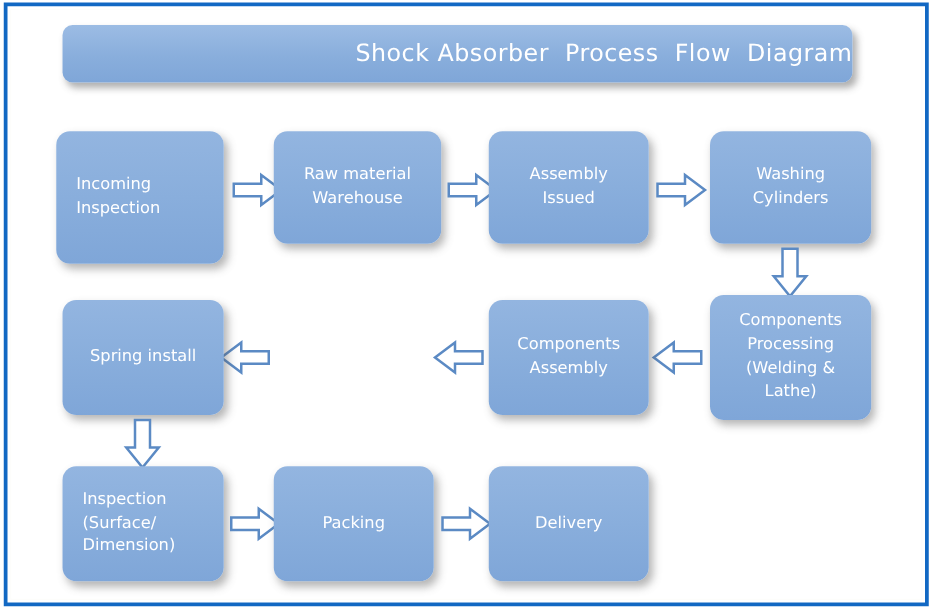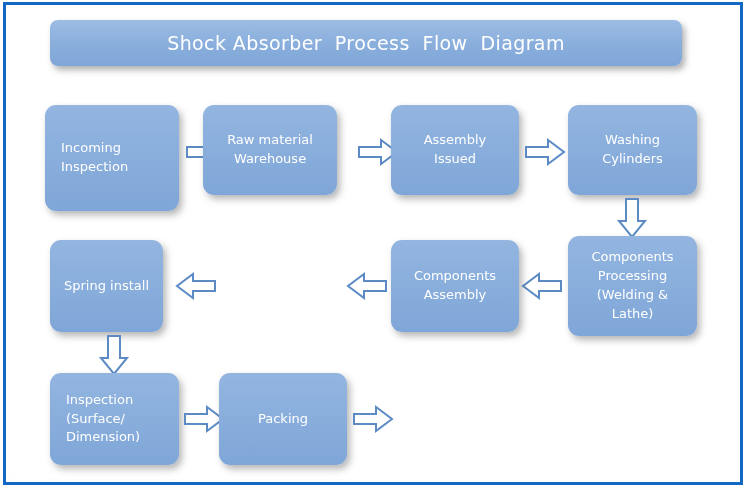--- a/index.html
+++ b/index.html
@@ -45,21 +45,21 @@
     position: absolute;
     left: 50px;
     top: 20px;
     width: 632px;
     height: 46px;
     background: linear-gradient(180deg, #9CBCE4 0%, #89AEDC 55%, #7FA6D8 100%);
     border-radius: 8px;
     box-shadow: 3px 4px 6px rgba(80,80,80,0.45);
     display: flex;
     align-items: center;
-    justify-content: center;
+    justify-content: flex-end;
     box-sizing: border-box;
   }
   .title-text {
     color: #ffffff;
     font-size: 19px;
     font-family: "DejaVu Sans", sans-serif;
     letter-spacing: 0.4px;
     white-space: pre;
   }
 
@@ -101,21 +101,21 @@
     <span class="label">Incoming
 Inspection</span>
   </div>
 
   <div class="arrow" style="left:185px; top:138px; width:42px; height:28px;">
     <svg width="42" height="28" viewBox="0 0 42 28" aria-hidden="true">
       <polygon points="2,9 24,9 24,2 40,14 24,26 24,19 2,19" fill="#FFFFFF" stroke="#5B8AC4" stroke-width="2" stroke-linejoin="miter"></polygon>
     </svg>
   </div>
 
-  <div class="node center" style="left:203px; top:105px; width:134px; height:90px;">
+  <div class="node center" style="left:219px; top:105px; width:134px; height:90px;">
     <span class="label">Raw material
 Warehouse</span>
   </div>
 
   <div class="arrow" style="left:357px; top:138px; width:42px; height:28px;">
     <svg width="42" height="28" viewBox="0 0 42 28" aria-hidden="true">
       <polygon points="2,9 24,9 24,2 40,14 24,26 24,19 2,19" fill="#FFFFFF" stroke="#5B8AC4" stroke-width="2" stroke-linejoin="miter"></polygon>
     </svg>
   </div>
 
@@ -165,21 +165,21 @@
     </svg>
   </div>
 
 
   <div class="arrow" style="left:175px; top:272px; width:42px; height:28px;">
     <svg width="42" height="28" viewBox="0 0 42 28" aria-hidden="true">
       <polygon points="40,9 18,9 18,2 2,14 18,26 18,19 40,19" fill="#FFFFFF" stroke="#5B8AC4" stroke-width="2" stroke-linejoin="miter"></polygon>
     </svg>
   </div>
 
-  <div class="node center" style="left:50px; top:240px; width:113px; height:92px;">
+  <div class="node center" style="left:50px; top:240px; width:129px; height:92px;">
     <span class="label">Spring install</span>
   </div>
 
   <div class="arrow" style="left:99px; top:334px; width:30px; height:42px;">
     <svg width="30" height="42" viewBox="0 0 30 42" aria-hidden="true">
       <polygon points="9,2 21,2 21,24 28,24 15,40 2,24 9,24" fill="#FFFFFF" stroke="#5B8AC4" stroke-width="2" stroke-linejoin="miter"></polygon>
     </svg>
   </div>
 
   <div class="node lefty" style="left:50px; top:373px; width:129px; height:92px;">
@@ -197,13 +197,16 @@
   <div class="node center" style="left:219px; top:373px; width:128px; height:92px;justify-content:center;">
     <span class="label">Packing</span>
   </div>
 
   <div class="arrow" style="left:352px; top:405px; width:42px; height:28px;">
     <svg width="42" height="28" viewBox="0 0 42 28" aria-hidden="true">
       <polygon points="2,9 24,9 24,2 40,14 24,26 24,19 2,19" fill="#FFFFFF" stroke="#5B8AC4" stroke-width="2" stroke-linejoin="miter"></polygon>
     </svg>
   </div>
 
+  <div class="node center" style="left:391px; top:373px; width:128px; height:92px;">
+    <span class="label">Delivery</span>
+  </div>
 </div>
 
 </body></html>

